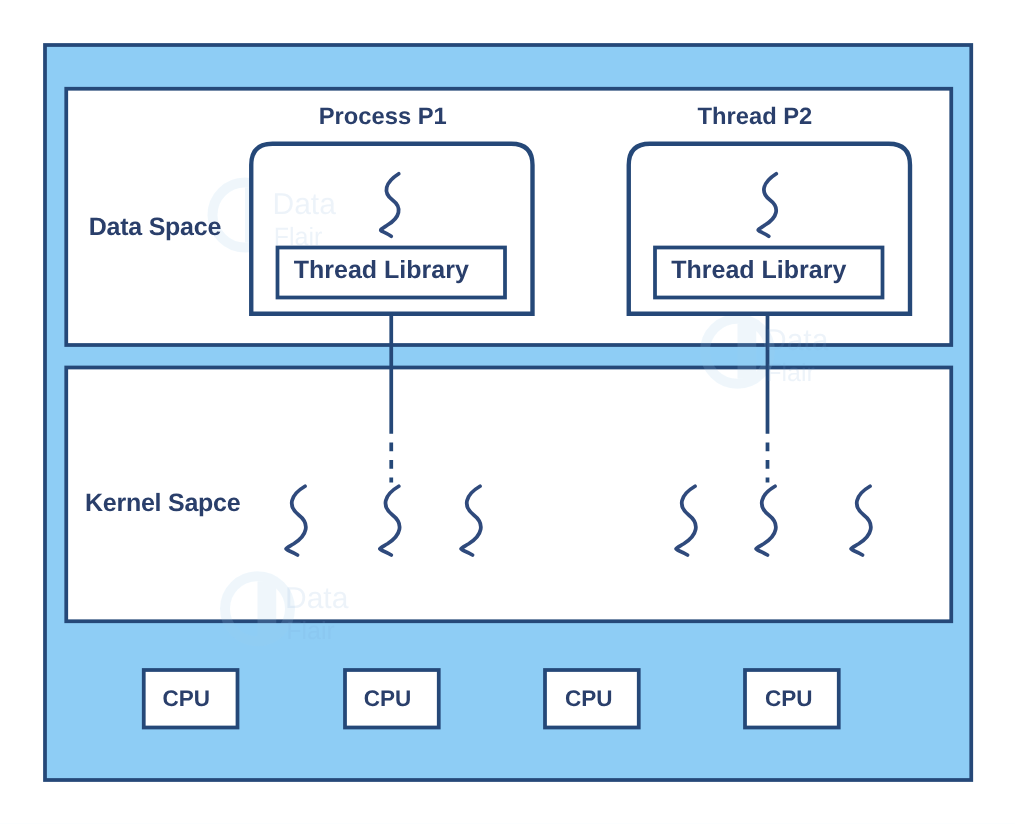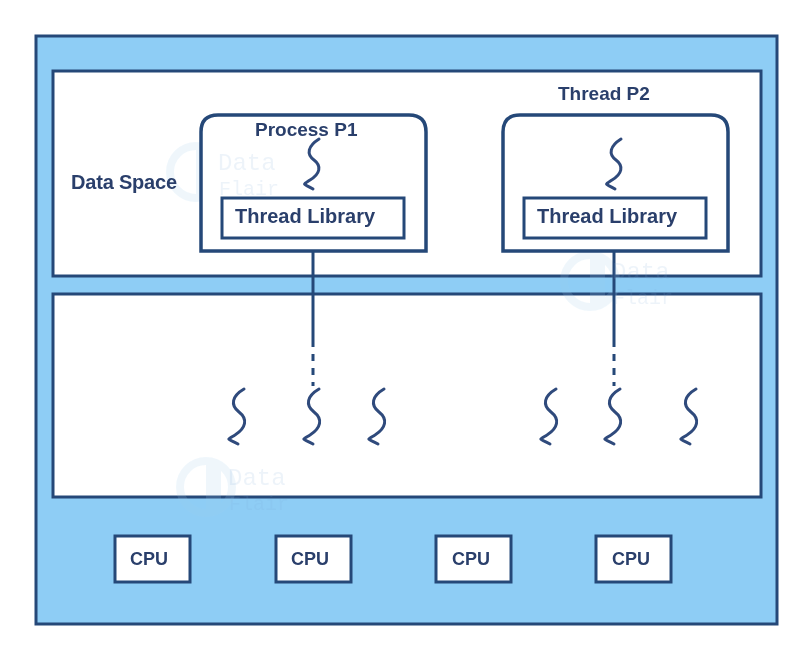--- a/index.html
+++ b/index.html
@@ -28,36 +28,36 @@
   .lbl {
     position: absolute;
     color: #2a3f6b;
     font-family: "Liberation Sans", sans-serif;
     font-weight: bold;
     white-space: nowrap;
     line-height: 1;
   }
   .lbl-user-space   { left: 71px;  top: 172px; font-size: 20px; letter-spacing: -0.2px; }
   .lbl-kernel-space { left: 68px;  top: 393px; font-size: 20px; letter-spacing: -0.2px; }
-  .lbl-proc-p1      { left: 255px; top: 84px;  font-size: 19px; margin-top: 36px; }
+  .lbl-proc-p1      { left: 255px; top: 84px;  font-size: 19px; }
   .lbl-proc-p2      { left: 558px; top: 84px;  font-size: 19px; }
   .lbl-tl1          { left: 235px; top: 206px; font-size: 20px; }
   .lbl-tl2          { left: 537px; top: 206px; font-size: 20px; }
   .lbl-cpu1         { left: 130px; top: 550px; font-size: 18px; }
   .lbl-cpu2         { left: 291px; top: 550px; font-size: 18px; }
   .lbl-cpu3         { left: 452px; top: 550px; font-size: 18px; }
   .lbl-cpu4         { left: 612px; top: 550px; font-size: 18px; }
   .wm {
     position: absolute;
     pointer-events: none;
     opacity: 0.13;
   }
   .wm-txt {
     position: absolute;
-    font-family: Liberation Mono, monospace;
+    font-family: Liberation Sans, sans-serif;
     color: #7aa9d8;
     line-height: 1;
   }
   .wm-data { font-size: 24px; font-weight: normal; }
   .wm-flair { font-size: 20px; font-weight: normal; }
 </style>
 </head>
 <body>
 
 <div id="canvas">
@@ -124,20 +124,21 @@
   <div class="wm" style="left:612px; top:261px;">
     <div class="wm-txt wm-data" style="left:0; top:0;">Data</div>
     <div class="wm-txt wm-flair" style="left:1px; top:28px;">Flair</div>
   </div>
   <div class="wm" style="left:228px; top:467px;">
     <div class="wm-txt wm-data" style="left:0; top:0;">Data</div>
     <div class="wm-txt wm-flair" style="left:1px; top:28px;">Flair</div>
   </div>
 
   <div class="lbl lbl-user-space">Data Space</div>
+  <div class="lbl lbl-kernel-space">Kernel Sapce</div>
 
   <div class="lbl lbl-proc-p1">Process P1</div>
   <div class="lbl lbl-proc-p2">Thread P2</div>
 
   <div class="lbl lbl-tl1">Thread Library</div>
   <div class="lbl lbl-tl2">Thread Library</div>
 
   <div class="lbl lbl-cpu1">CPU</div>
   <div class="lbl lbl-cpu2">CPU</div>
   <div class="lbl lbl-cpu3">CPU</div>

